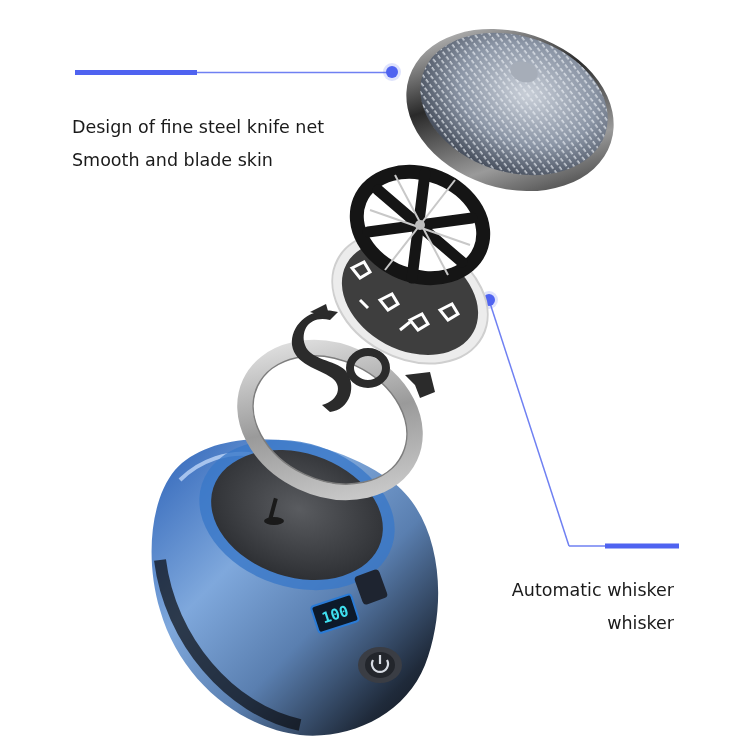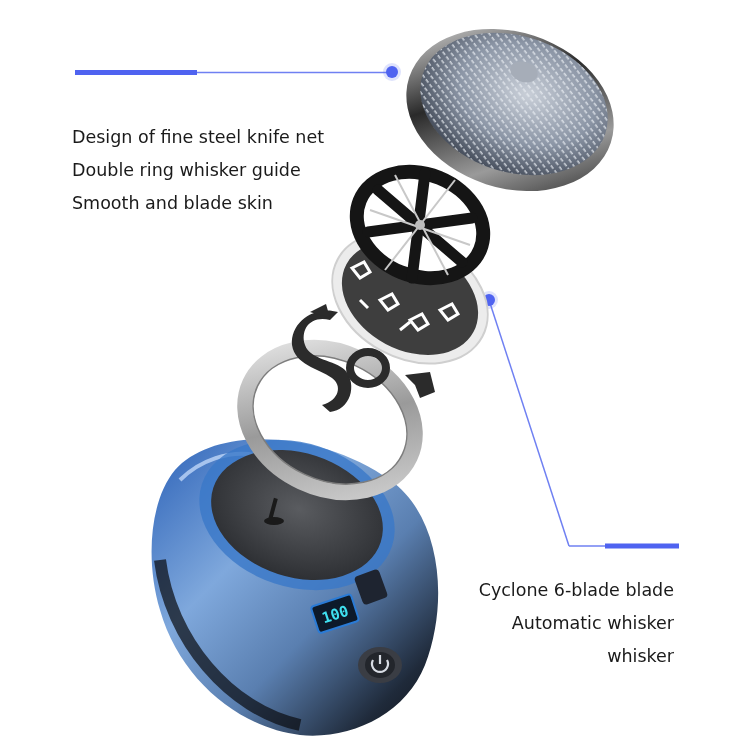--- a/index.html
+++ b/index.html
@@ -1,19 +1,19 @@
 <!DOCTYPE html>
 <html><head>
 <meta charset="utf-8">
 <style>
   html,body{margin:0;padding:0;background:#ffffff;}
   body{width:750px;height:750px;position:relative;overflow:hidden;font-family:"DejaVu Sans","Liberation Sans",sans-serif;}
   .stage{position:absolute;left:0;top:0;width:750px;height:750px;}
   .feature-text{position:absolute;color:#1a1a1a;font-size:17.5px;line-height:33px;white-space:nowrap;}
-  .left-features{left:72px;top:111px;margin-top:10px;}
+  .left-features{left:72px;top:111px;}
   .right-features{right:76px;top:574px;text-align:right;}
   .feature-line{display:block;}
   svg{position:absolute;left:0;top:0;}
 </style>
 </head>
 <body>
 
 <div class="stage">
 
 <svg width="750" height="750" viewBox="0 0 750 750">
@@ -133,23 +133,21 @@
   <g>
     <ellipse cx="510" cy="110" rx="106" ry="78" fill="url(#rimGrad)" transform="rotate(18 510 110)"></ellipse>
     <ellipse cx="514" cy="104" rx="96" ry="68" fill="url(#meshGrad)" transform="rotate(18 514 104)"></ellipse>
     <ellipse cx="514" cy="104" rx="96" ry="68" fill="url(#meshPat)" transform="rotate(18 514 104)"></ellipse>
     <ellipse cx="524" cy="72" rx="14" ry="10" fill="#a6adb8" transform="rotate(18 524 72)"></ellipse>
   </g>
 </svg>
 
 <div class="feature-text left-features">
   <span class="feature-line">Design of fine steel knife net</span>
-  <span class="feature-line">Double ring whisker guide</span>
   <span class="feature-line">Smooth and blade skin</span>
 </div>
 
 <div class="feature-text right-features">
-  <span class="feature-line">Cyclone 6-blade blade</span>
   <span class="feature-line">Automatic whisker</span>
   <span class="feature-line">whisker</span>
 </div>
 
 </div>
 
 </body></html>

